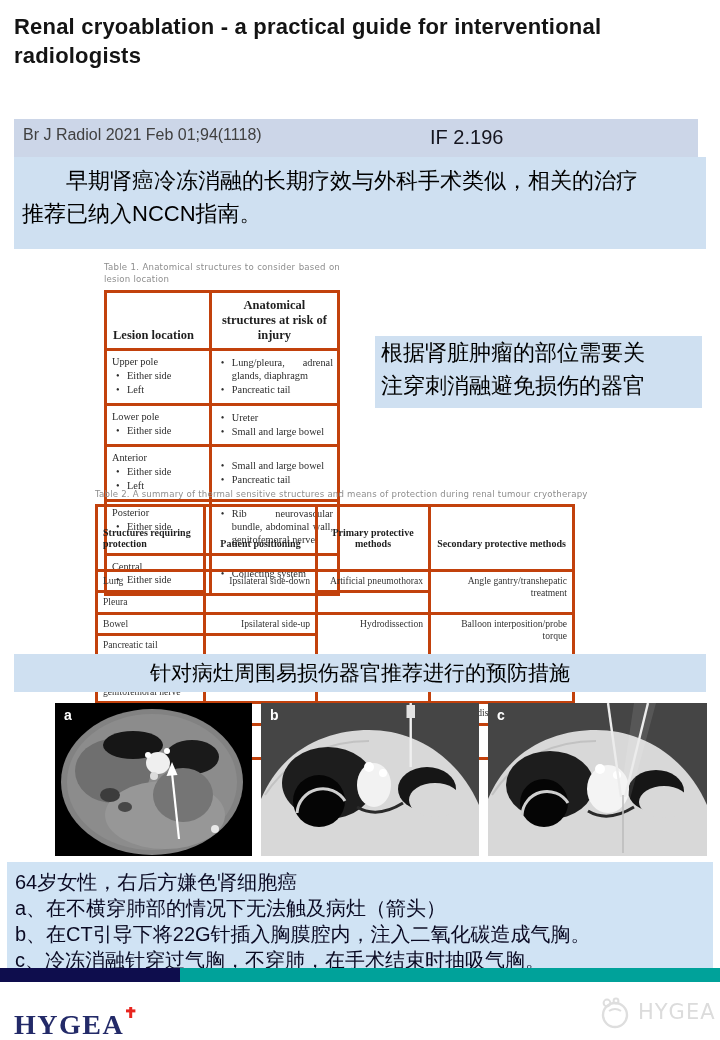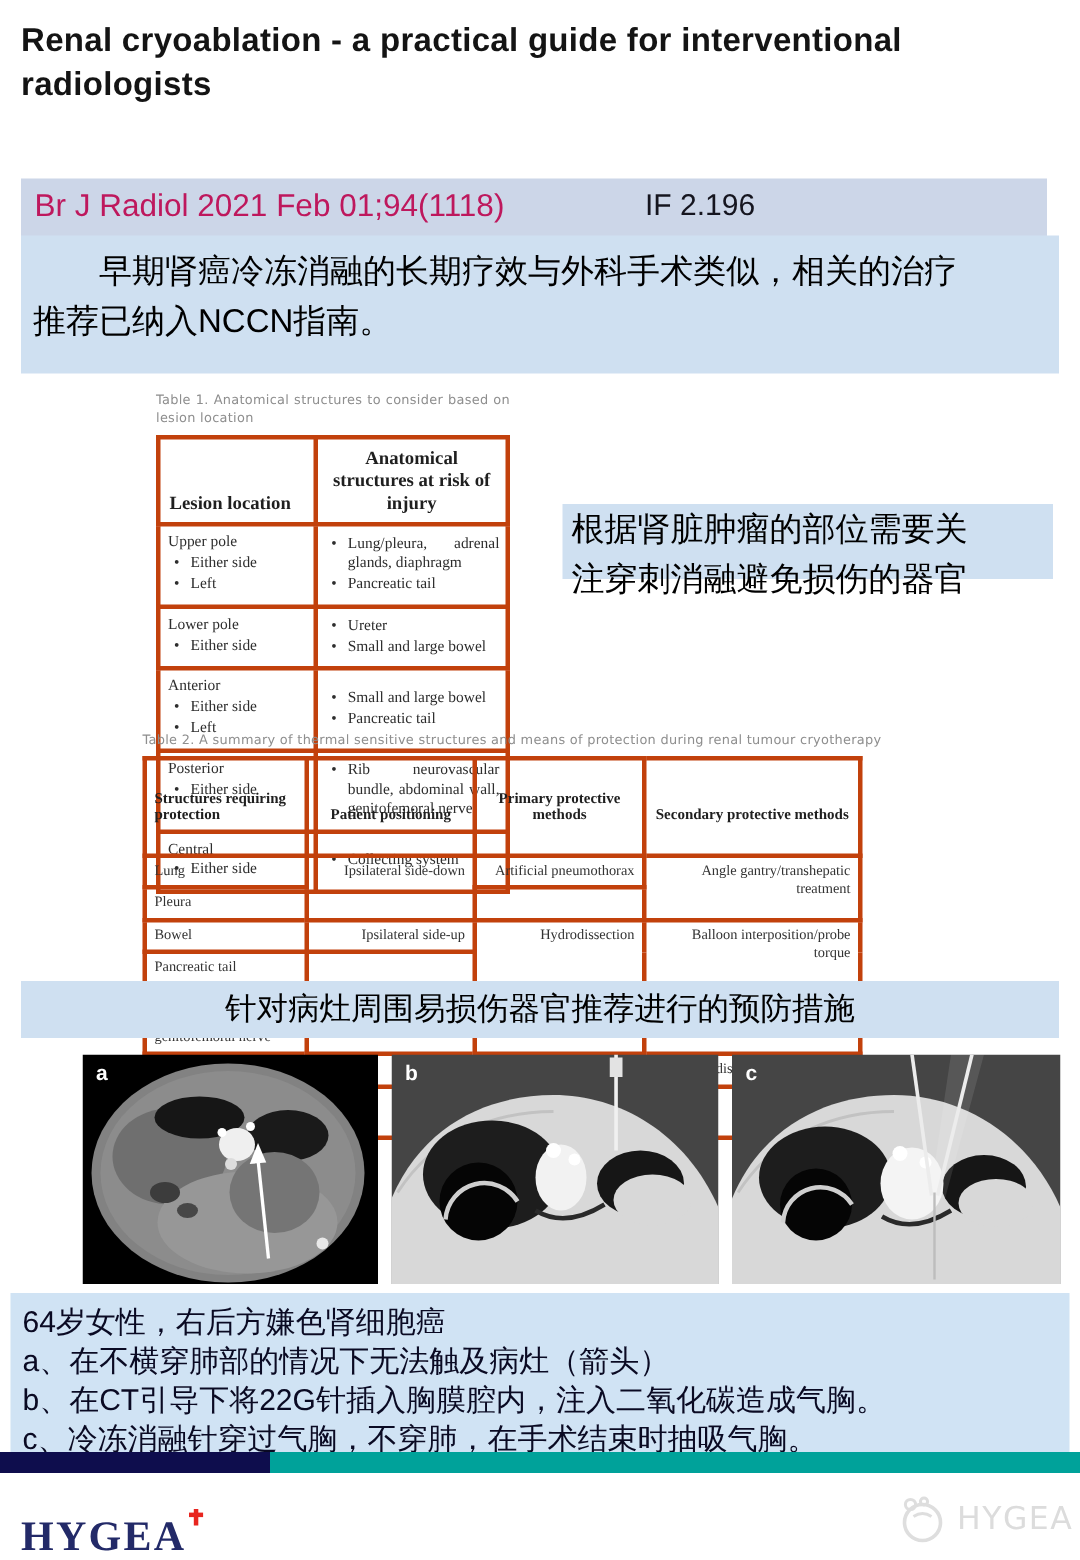--- a/index.html
+++ b/index.html
@@ -5,29 +5,29 @@
   html,body{margin:0;padding:0;background:#ffffff;}
   #slide{position:relative;width:720px;height:1040px;background:#ffffff;overflow:hidden;
          font-family:"Liberation Sans","DejaVu Sans",sans-serif;}
 
   
   .title{position:absolute;left:14px;top:12px;width:610px;
          font-weight:bold;font-size:22px;line-height:1.33;color:#141414;letter-spacing:.2px;}
 
   
   .journal-bar{position:absolute;left:14px;top:119px;width:684px;height:39px;background:#ccd6e8;}
-  .journal-bar .cite{position:absolute;left:9px;top:7px;font-size:21px;color:#be185d;}
+  .journal-bar .cite{position:absolute;left:9px;top:7px;font-size:16px;color:#404040;}
   .journal-bar .if{position:absolute;left:416px;top:7px;font-size:20px;color:#15151f;}
 
   
   .blue-box{position:absolute;background:#cfe0f1;color:#000;}
   .summary-box{left:14px;top:157px;width:692px;height:92px;font-size:22px;}
   .summary-box .ln{line-height:33px;padding-left:8px;}
   .summary-box .ln.first{padding-top:7px;padding-left:52px;}
-  .side-note{left:375px;top:336px;width:327px;height:50px;font-size:22px;}
+  .side-note{left:375px;top:336px;width:327px;height:72px;font-size:22px;}
   .side-note .ln{line-height:33px;padding-left:6px;}
   .prevention-bar{left:14px;top:654px;width:692px;height:38px;text-align:center;
                   font-size:21px;line-height:38px;}
 
   
   .fig-caption{font-family:"DejaVu Sans",sans-serif;color:#8e8e8e;letter-spacing:.2px;}
   .t1-wrap{position:absolute;left:104px;top:261px;width:236px;}
   .t1-wrap .fig-caption{font-size:8.6px;line-height:1.4;text-align:justify;}
   .t2-wrap{position:absolute;left:95px;top:489px;width:520px;}
   .t2-wrap .fig-caption{font-size:8.6px;white-space:nowrap;}

